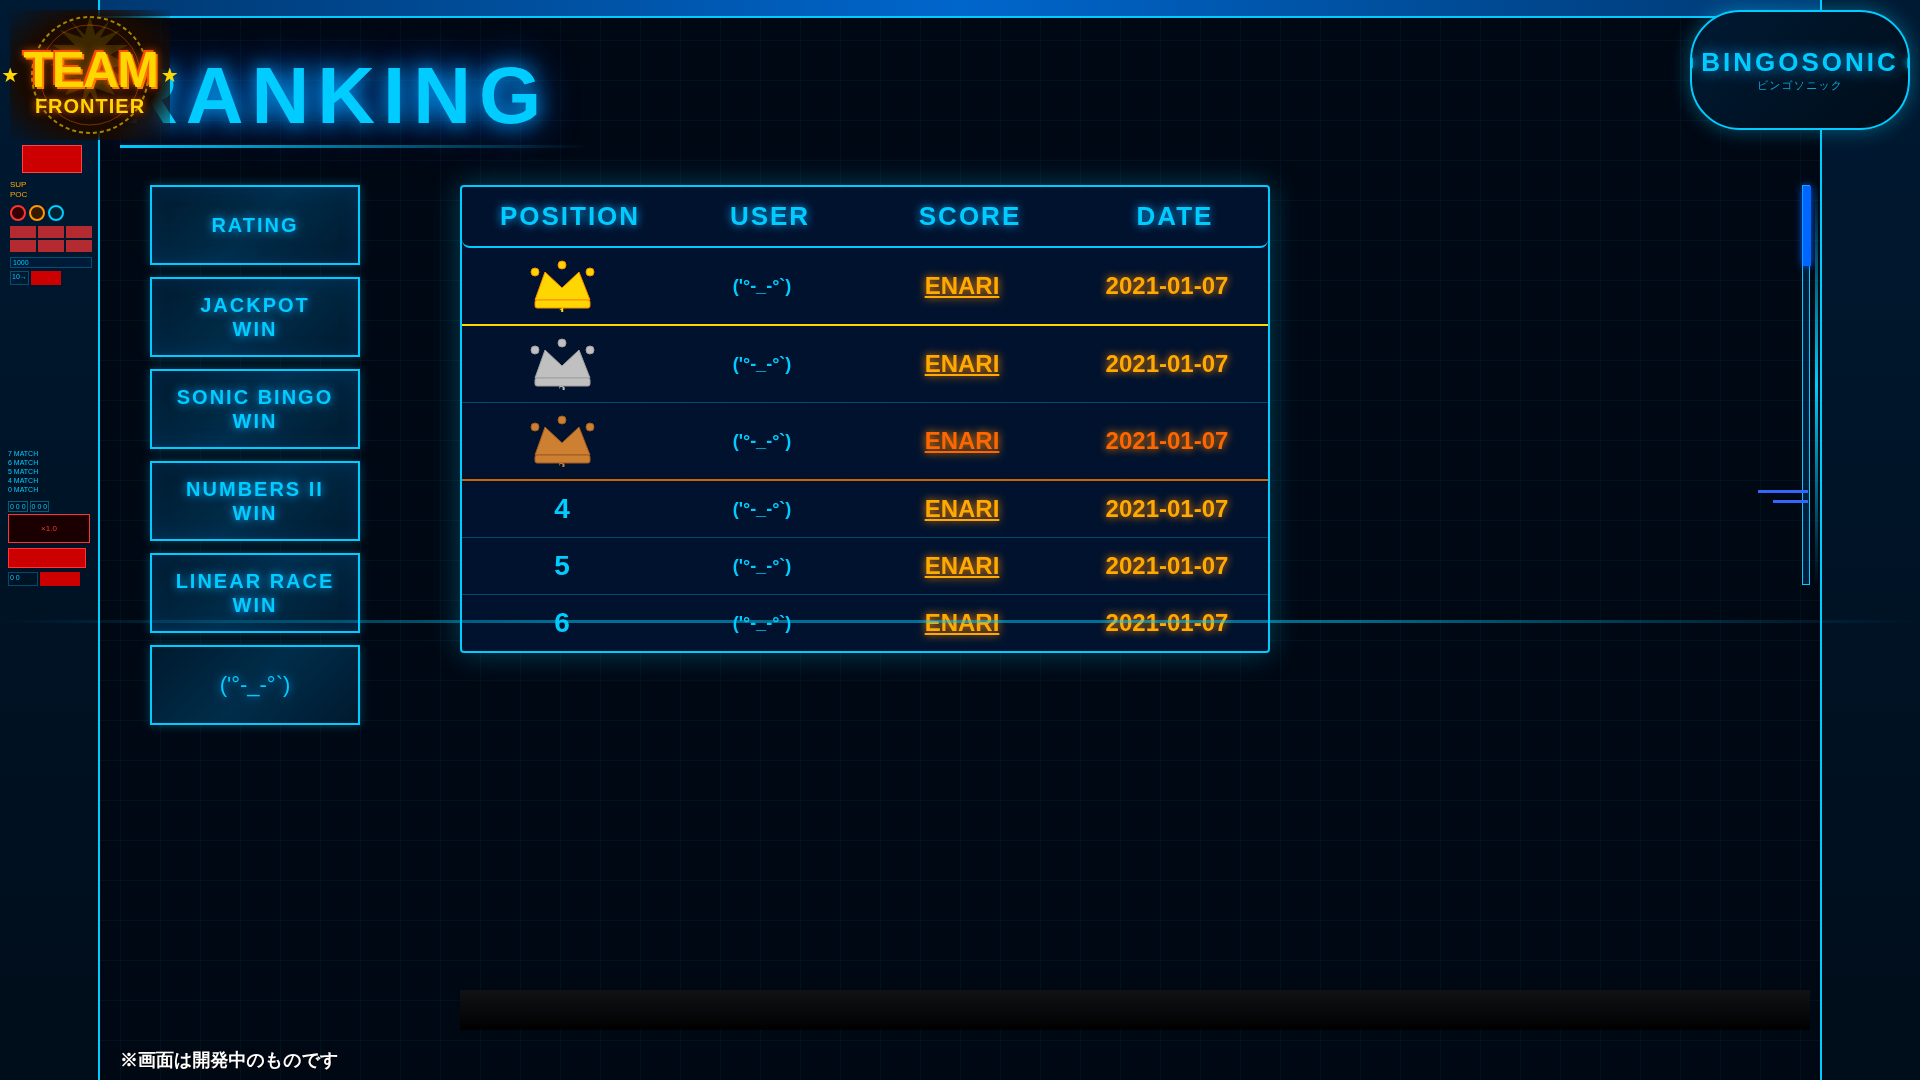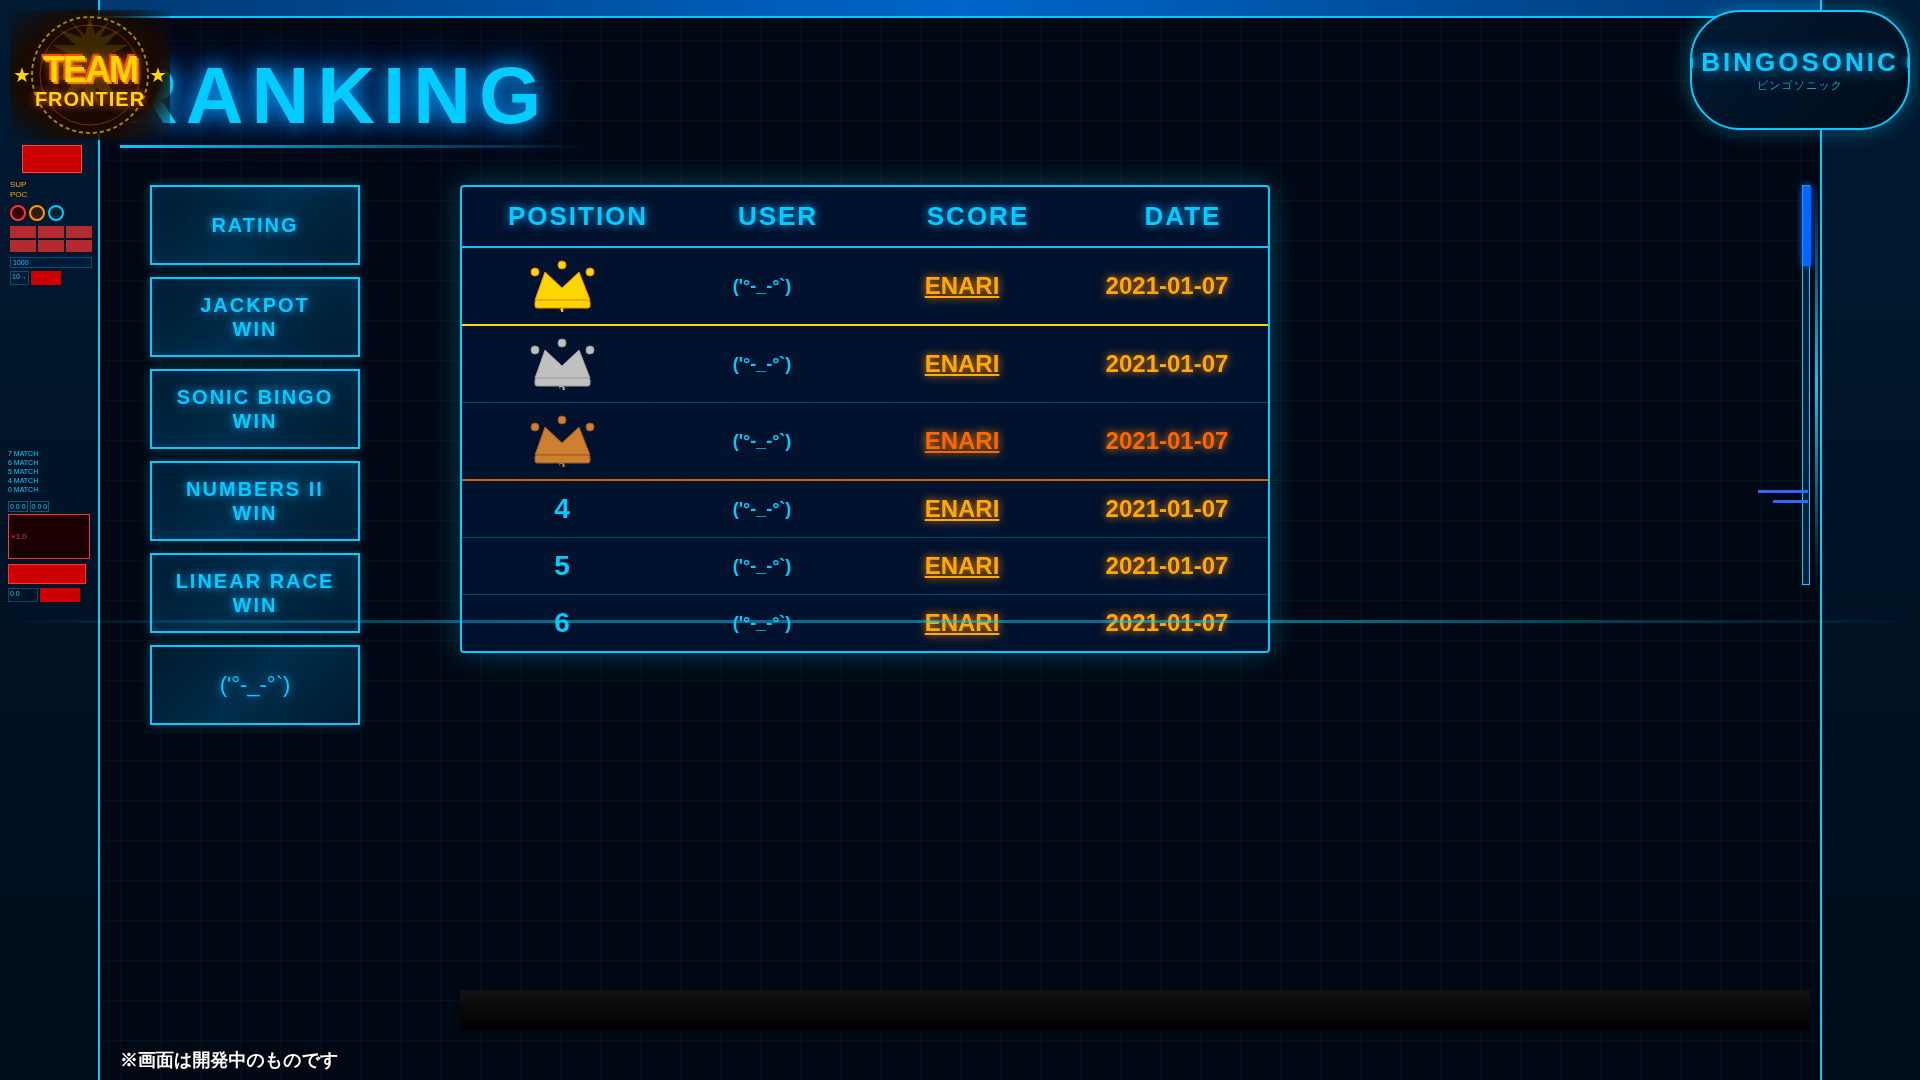--- a/index.html
+++ b/index.html
@@ -61,30 +61,30 @@
       width: 160px;
       height: 130px;
       background: radial-gradient(ellipse, #1a0a00 60%, transparent 100%);
       display: flex;
       align-items: center;
       justify-content: center;
       position: relative;
     }
 
     .logo-text-tf {
-      font-size: 36px;
+      font-size: 50px;
       font-weight: 900;
       color: #FFD700;
       text-shadow: 
         0 0 10px #FF6600,
         -2px -2px 0 #FF4400,
         2px 2px 0 #FF8800;
       letter-spacing: -2px;
       line-height: 1;
-      text-align: center;
+      text-align: right;
       margin-top: 12px;
     }
 
     .logo-sub {
       font-size: 20px;
       font-weight: 700;
       color: #FFD700;
       text-shadow: 0 0 8px #FF6600;
       text-align: center;
       letter-spacing: 1px;
@@ -188,22 +188,23 @@
       background: rgba(0, 20, 50, 0.85);
       border: 2px solid #00ccff;
       box-shadow: 0 0 30px rgba(0,204,255,0.3);
       border-radius: 4px;
       overflow: hidden;
     }
 
     .table-header {
       display: grid;
       grid-template-columns: 200px 200px 200px 210px;
-      padding: 14px 16px;
+      padding: 14px 8px;
       border-bottom: 2px solid #00ccff;
+      border-radius: 8px;
     }
 
     .th {
       text-align: center;
       font-size: 26px;
       font-weight: 900;
       color: #00ccff;
       letter-spacing: 2px;
       text-shadow: 0 0 10px #00aaff;
       font-family: 'Arial Black', Arial, sans-serif;
@@ -497,21 +498,21 @@
   <div style="font-size:7px;color:#00ccff;margin-bottom:2px;">6 MATCH</div>
   <div style="font-size:7px;color:#00ccff;margin-bottom:2px;">5 MATCH</div>
   <div style="font-size:7px;color:#00ccff;margin-bottom:2px;">4 MATCH</div>
   <div style="font-size:7px;color:#00ccff;margin-bottom:2px;">0 MATCH</div>
 
   <div style="margin-top:8px;">
     <div style="display:flex;gap:2px;margin-bottom:2px;">
       <div style="font-size:7px;color:#00ccff;border:1px solid rgba(0,204,255,0.4);padding:1px;">0 0 0</div>
       <div style="font-size:7px;color:#00ccff;border:1px solid rgba(0,204,255,0.4);padding:1px;">0 0 0</div>
     </div>
-    <div style="font-size:8px;color:#ff3333;background:#1a0000;border:1px solid #ff3333;padding:17px 2px;margin-bottom:2px;">×1.0</div>
+    <div style="font-size:8px;color:#ff3333;background:#1a0000;border:1px solid #ff3333;padding:9px 2px;margin-bottom:2px;text-align:center;">×1.0</div>
   </div>
 
   <div style="margin-top:5px;width:78px;height:20px;background:#cc0000;border:1px solid #ff3333;"></div>
 
   <div style="margin-top:4px;display:flex;gap:2px;">
     <div style="font-size:7px;color:#00ccff;border:1px solid rgba(0,204,255,0.3);padding:1px;width:30px;">0 0</div>
     <div style="height:14px;background:#cc0000;width:40px;"></div>
   </div>
 </div>
 

